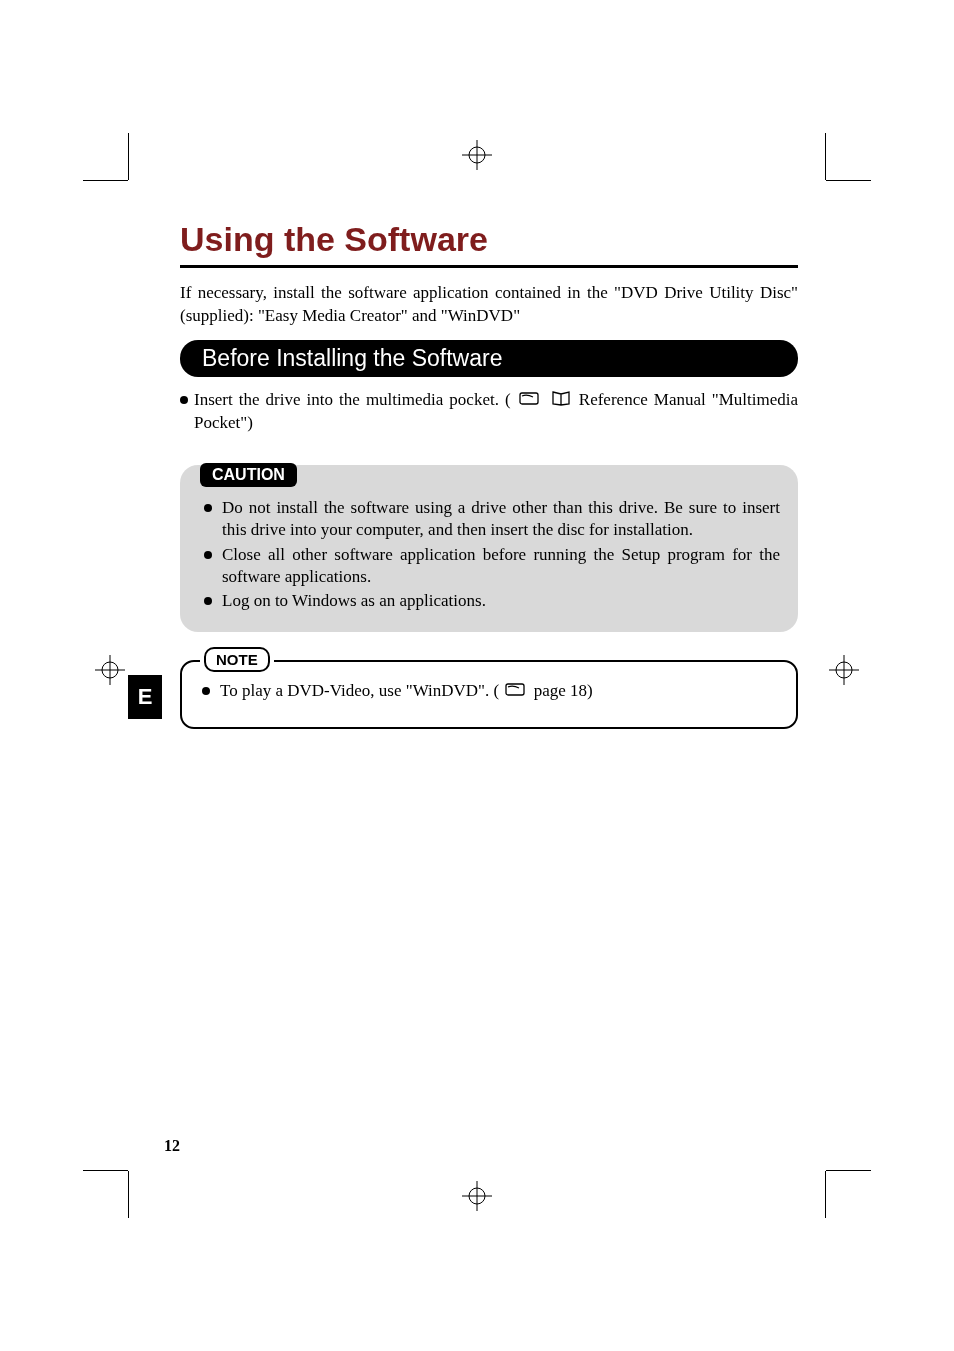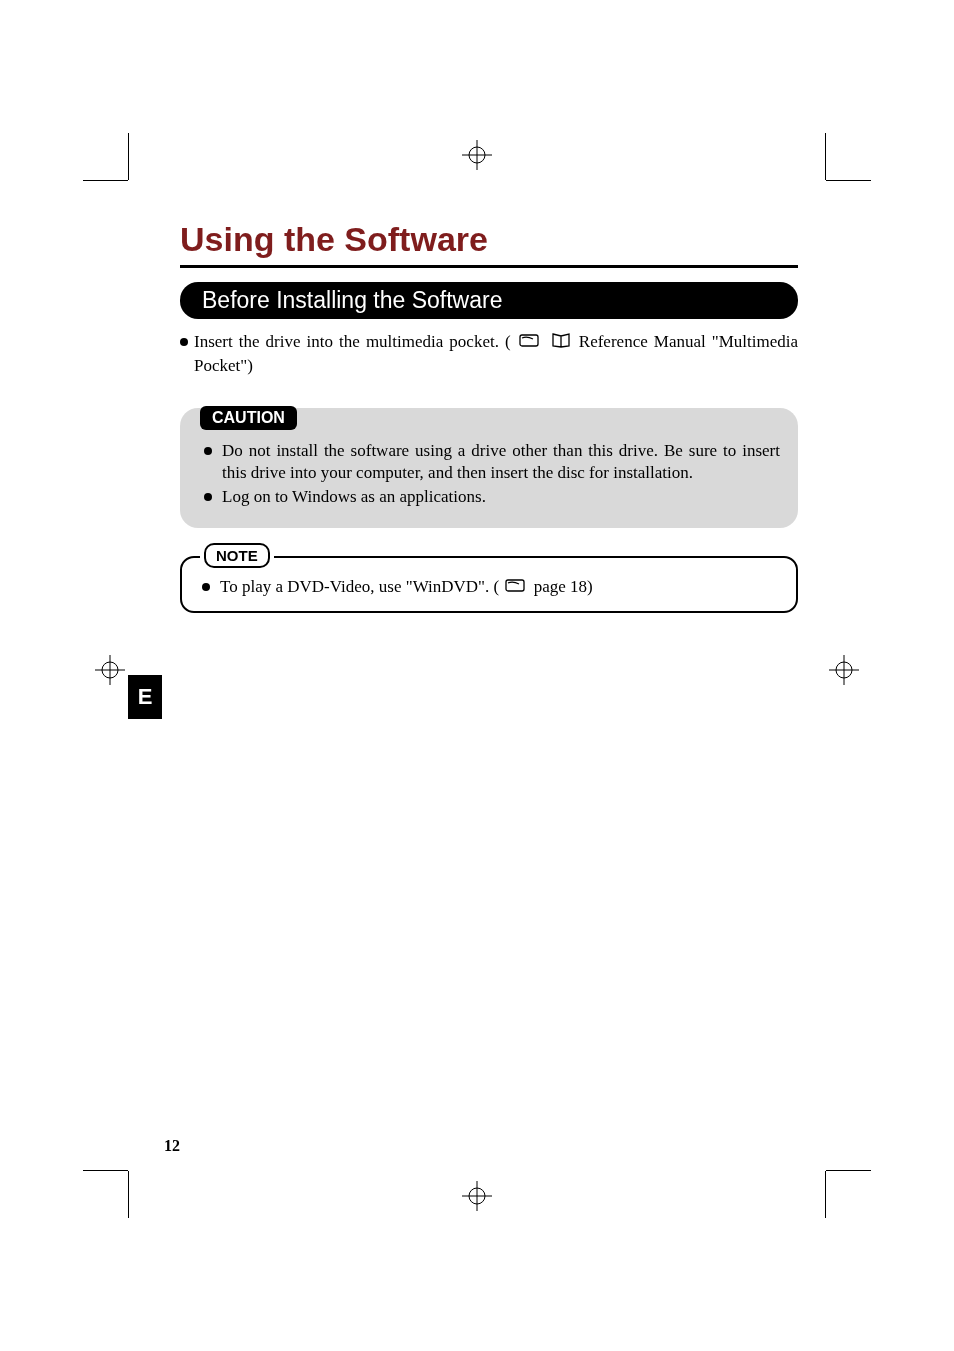--- a/index.html
+++ b/index.html
@@ -124,21 +124,21 @@
       font-size: 17px;
       line-height: 1.3;
       text-align: justify;
       margin-bottom: 2px;
     }
     .caution-item .bullet-dot { margin-left: 6px; margin-right: 10px; }
     .note-box {
       border: 2px solid #000;
       border-radius: 14px;
       margin-top: 28px;
-      padding: 0 14px 12px 14px;
+      padding: 0 14px 24px 14px;
       position: relative;
     }
     .note-label-wrap {
       position: absolute;
       top: -15px;
       left: 18px;
       background: #fff;
       padding: 0 4px;
     }
     .note-label {
@@ -211,20 +211,21 @@
 
 <div class="page">
   <div class="side-tab">
     <span>E</span>
   </div>
 
   <div class="content">
     <h1 class="title">Using the Software</h1>
     <div class="title-rule"></div>
 
+    <p class="intro">If necessary, install the software application contained in the "DVD Drive Utility Disc" (supplied): "Easy Media Creator" and "WinDVD"</p>
 
     <div class="section-bar">
       <span class="section-bar-text">Before Installing the Software</span>
     </div>
 
     <div class="bullet-line">
       <span class="bullet-dot"></span>
       <span class="bullet-text">
         <span>Insert the drive into the multimedia pocket. (</span>
         <span class="ref-icon">
@@ -244,20 +245,24 @@
 
     <div class="caution-box">
       <div class="caution-label">CAUTION</div>
       <div class="caution-content">
         <div class="caution-item">
           <span class="bullet-dot"></span>
           <span>Do not install the software using a drive other than this drive. Be sure to insert this drive into your computer, and then insert the disc for installation.</span>
         </div>
         <div class="caution-item">
           <span class="bullet-dot"></span>
+          <span>Close all other software application before running the Setup program for the software applications.</span>
+        </div>
+        <div class="caution-item">
+          <span class="bullet-dot"></span>
           <span>Log on to Windows as an applications.</span>
         </div>
       </div>
     </div>
 
     <div class="note-box">
       <div class="note-label-wrap">
         <span class="note-label">NOTE</span>
       </div>
       <div class="note-content">

